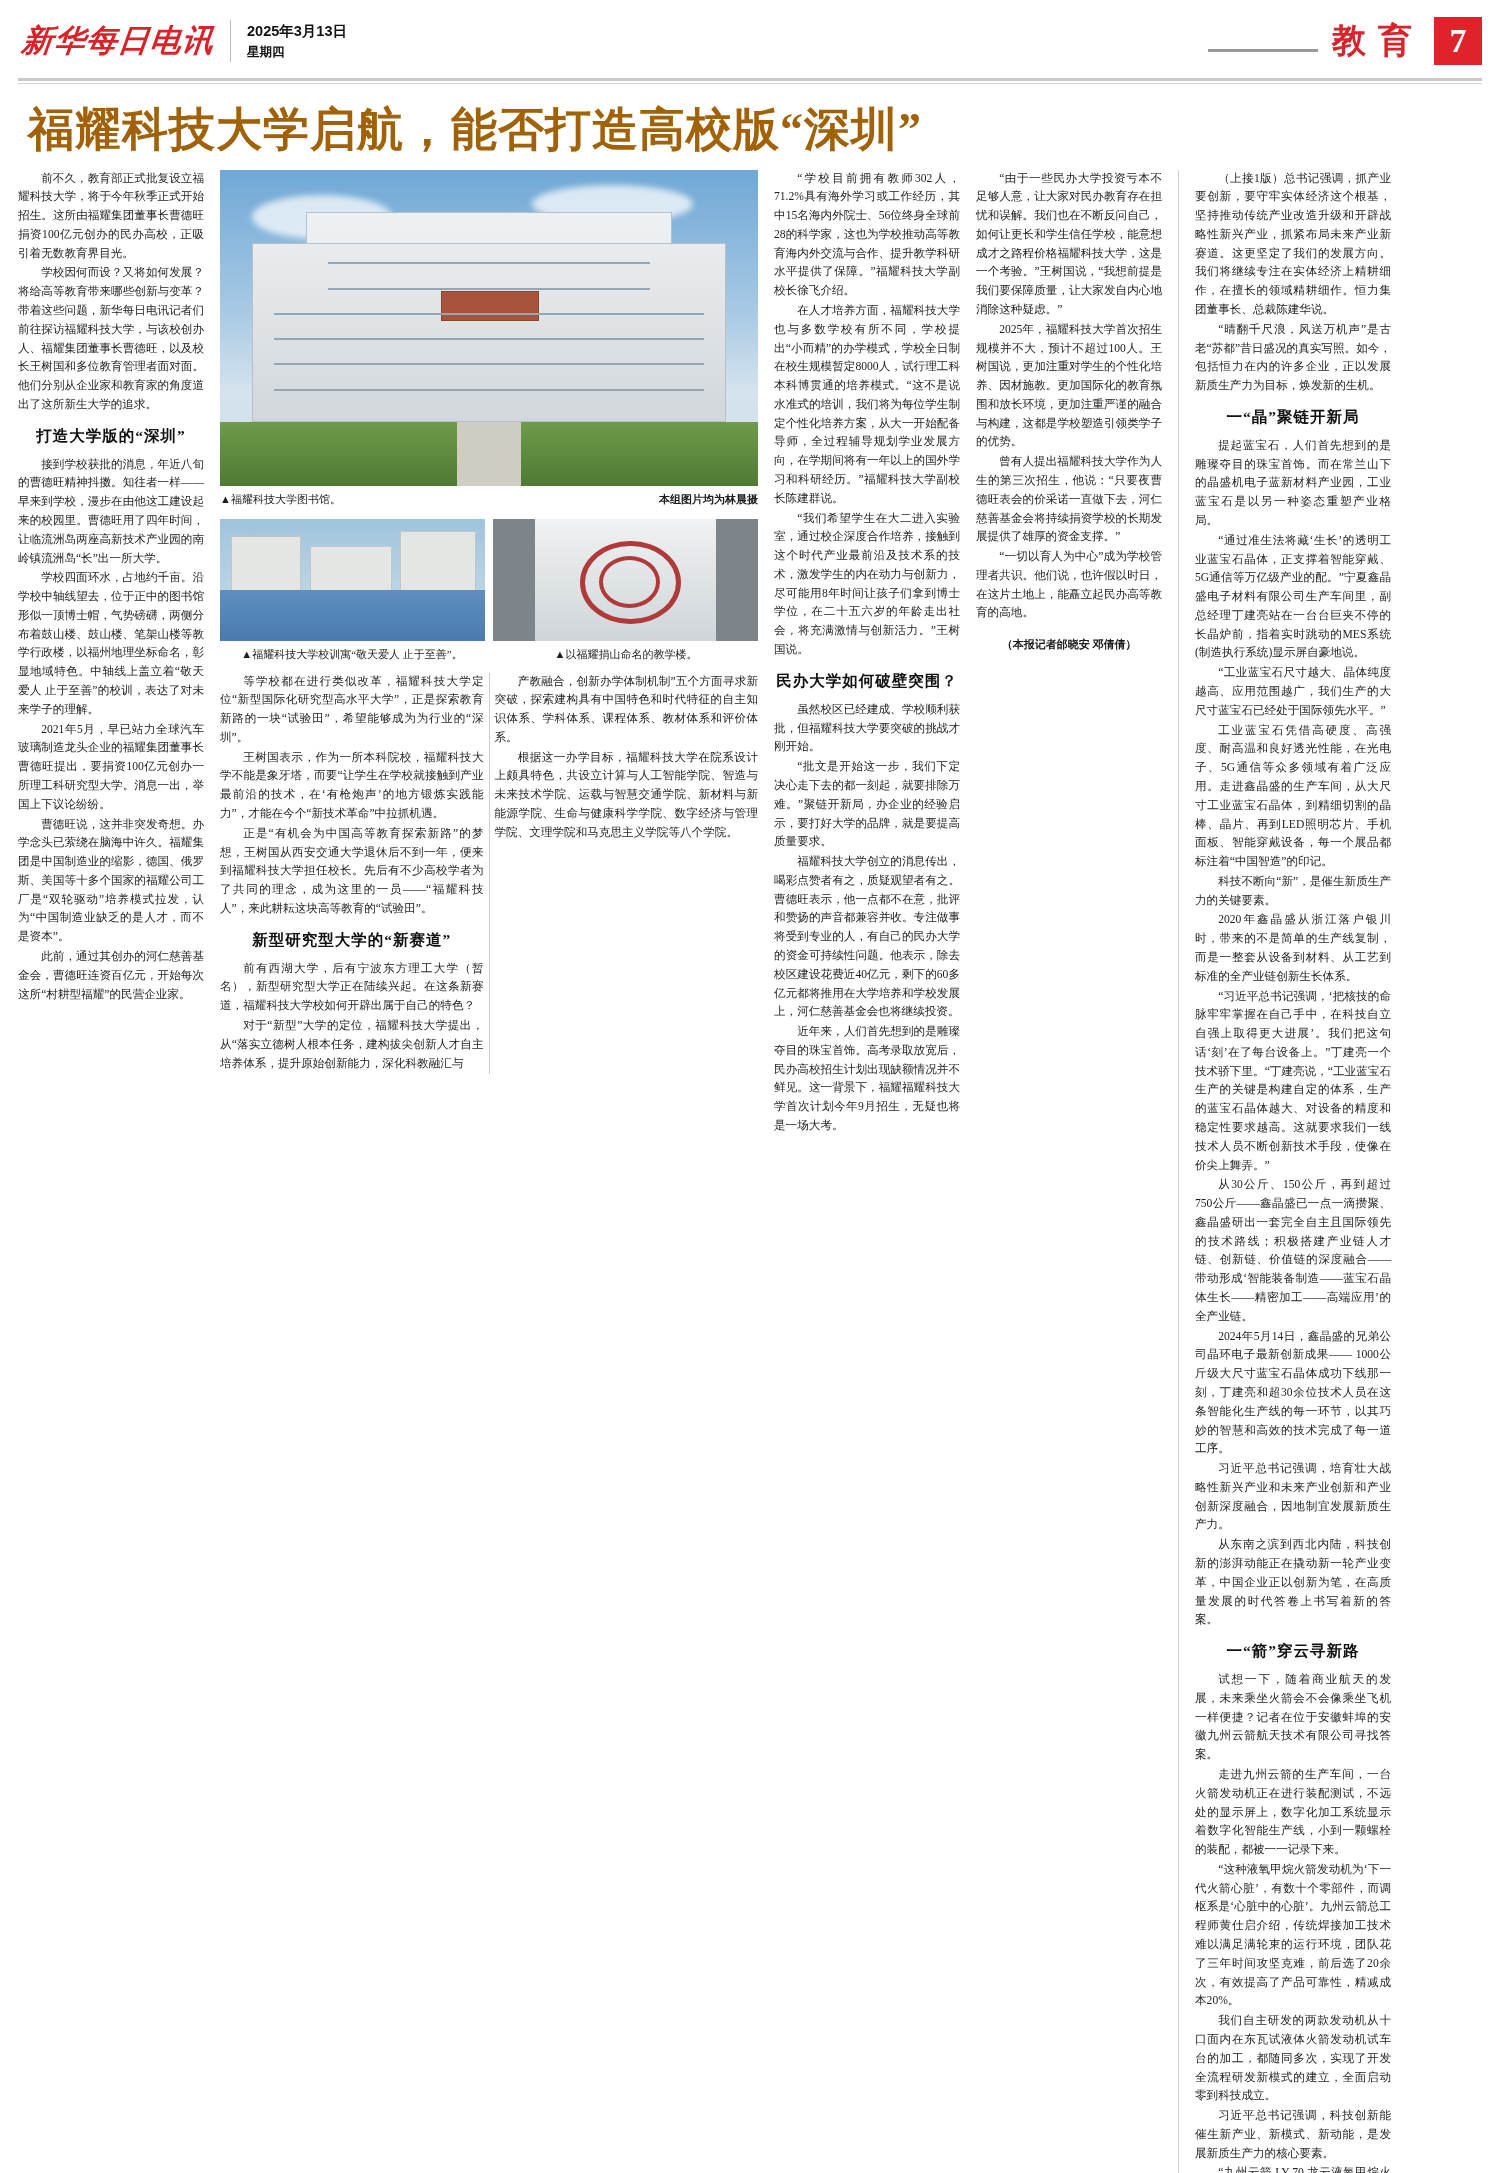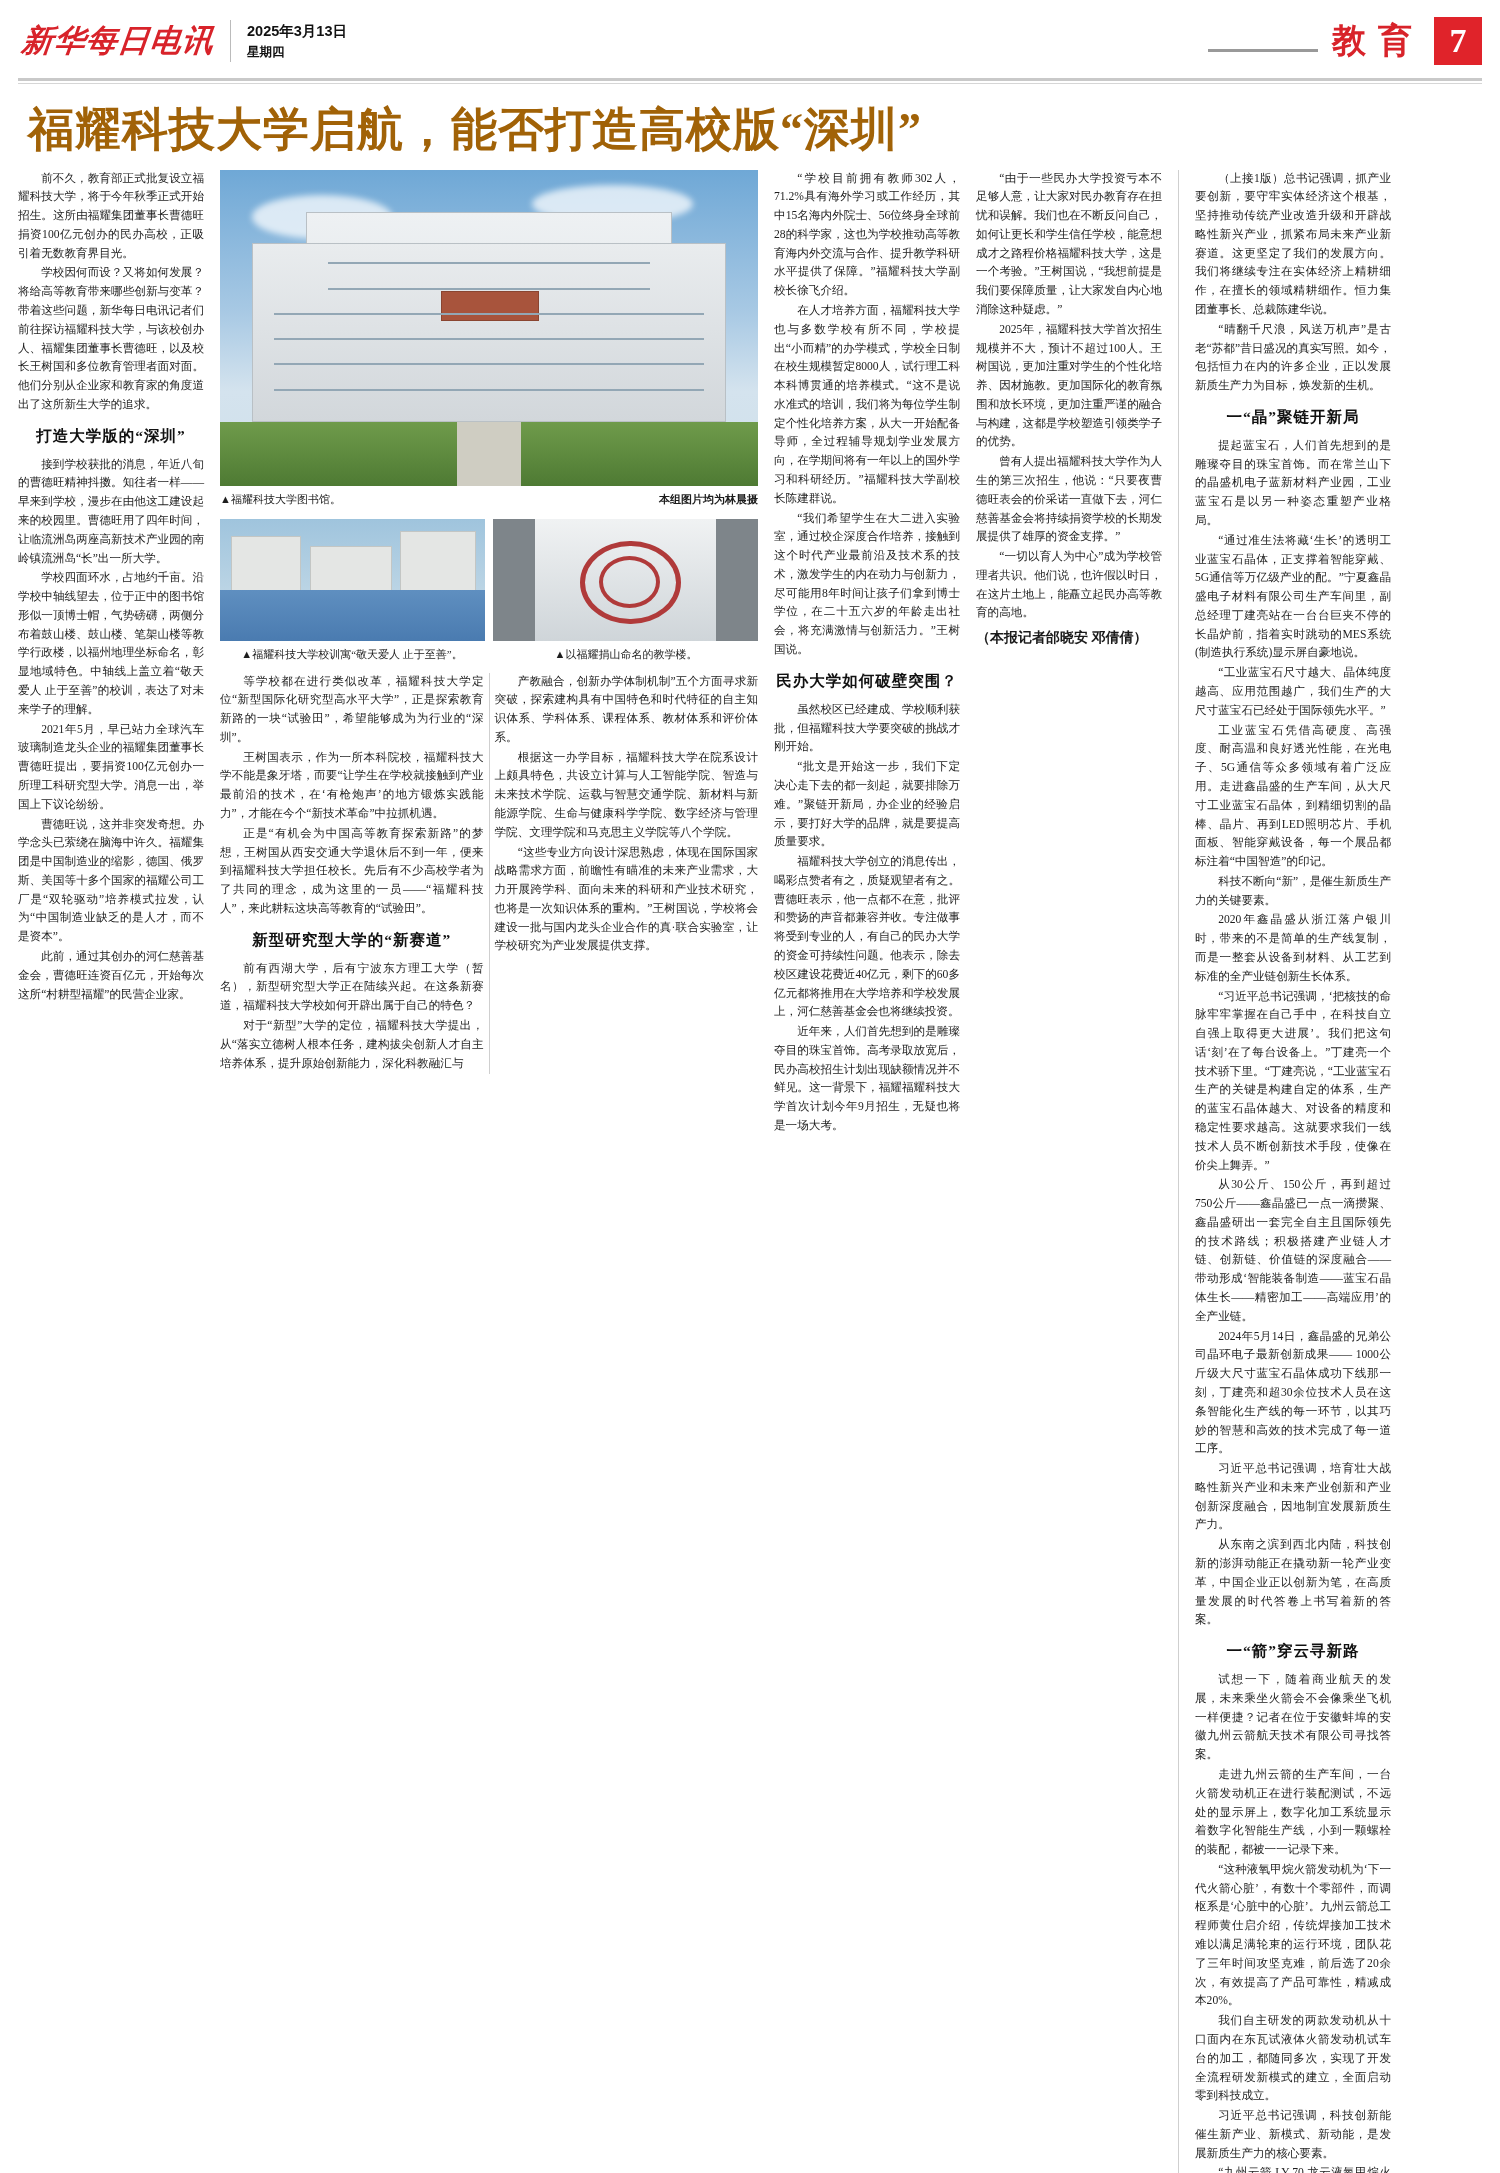--- a/index.html
+++ b/index.html
@@ -41,21 +41,21 @@
   }
   .subhead{
     font-family:"Liberation Serif",serif;font-weight:bold;font-size:15.5px;
     text-align:center;margin:11px 0 9px 0;letter-spacing:1px;color:#111;
   }
   .para{
     font-size:11.6px;line-height:1.62;text-align:justify;
     margin:0 0 1px 0;text-indent:2em;color:#1d1d1d;
     font-family:"Liberation Serif","DejaVu Serif",serif;
   }
-  .byline{font-size:14px;line-height:1.62;text-align:left;font-weight:bold;margin-top:4px;}
+  .byline{font-size:11px;line-height:1.62;text-align:center;font-weight:bold;margin-top:13px;}
   .cap-c{font-size:11px;line-height:1.5;text-align:center;color:#1d1d1d;margin-top:4px;}
 
   
   .art1{position:relative;margin-top:14px;}
   .art1-head{padding:6px 0 14px 10px;}
   .art1-body{display:flex;gap:16px;align-items:flex-start;}
   .col{width:186px;flex:0 0 186px;}
   .colwide{width:196px;flex:0 0 196px;}
   .vrule{width:1px;background:#cfcfcf;align-self:stretch;}
 
@@ -174,21 +174,20 @@
             <p class="para">王树国表示，作为一所本科院校，福耀科技大学不能是象牙塔，而要“让学生在学校就接触到产业最前沿的技术，在‘有枪炮声’的地方锻炼实践能力”，才能在今个“新技术革命”中拉抓机遇。</p>
             <p class="para">正是“有机会为中国高等教育探索新路”的梦想，王树国从西安交通大学退休后不到一年，便来到福耀科技大学担任校长。先后有不少高校学者为了共同的理念，成为这里的一员——“福耀科技人”，来此耕耘这块高等教育的“试验田”。</p>
             <div class="subhead">新型研究型大学的“新赛道”</div>
             <p class="para">前有西湖大学，后有宁波东方理工大学（暂名），新型研究型大学正在陆续兴起。在这条新赛道，福耀科技大学校如何开辟出属于自己的特色？</p>
             <p class="para">对于“新型”大学的定位，福耀科技大学提出，从“落实立德树人根本任务，建构拔尖创新人才自主培养体系，提升原始创新能力，深化科教融汇与</p>
           </div>
           <div class="vrule"></div>
           <div style="flex:1;">
             <p class="para">产教融合，创新办学体制机制”五个方面寻求新突破，探索建构具有中国特色和时代特征的自主知识体系、学科体系、课程体系、教材体系和评价体系。</p>
             <p class="para">根据这一办学目标，福耀科技大学在院系设计上颇具特色，共设立计算与人工智能学院、智造与未来技术学院、运载与智慧交通学院、新材料与新能源学院、生命与健康科学学院、数字经济与管理学院、文理学院和马克思主义学院等八个学院。</p>
-            <p class="para">“这些专业方向设计深思熟虑，体现在国际国家战略需求方面，前瞻性有瞄准的未来产业需求，大力开展跨学科、面向未来的科研和产业技术研究，也将是一次知识体系的重构。”王树国说，学校将会建设一批与国内龙头企业合作的真·联合实验室，让学校研究为产业发展提供支撑。</p>
           </div>
         </div>
       </div>
 
       <div class="col">
         <p class="para">“学校目前拥有教师302人，71.2%具有海外学习或工作经历，其中15名海内外院士、56位终身全球前28的科学家，这也为学校推动高等教育海内外交流与合作、提升教学科研水平提供了保障。”福耀科技大学副校长徐飞介绍。</p>
         <p class="para">在人才培养方面，福耀科技大学也与多数学校有所不同，学校提出“小而精”的办学模式，学校全日制在校生规模暂定8000人，试行理工科本科博贯通的培养模式。“这不是说水准式的培训，我们将为每位学生制定个性化培养方案，从大一开始配备导师，全过程辅导规划学业发展方向，在学期间将有一年以上的国外学习和科研经历。”福耀科技大学副校长陈建群说。</p>
         <p class="para">“我们希望学生在大二进入实验室，通过校企深度合作培养，接触到这个时代产业最前沿及技术系的技术，激发学生的内在动力与创新力，尽可能用8年时间让孩子们拿到博士学位，在二十五六岁的年龄走出社会，将充满激情与创新活力。”王树国说。</p>
         <div class="subhead">民办大学如何破壁突围？</div>
         <p class="para">虽然校区已经建成、学校顺利获批，但福耀科技大学要突破的挑战才刚开始。</p>

